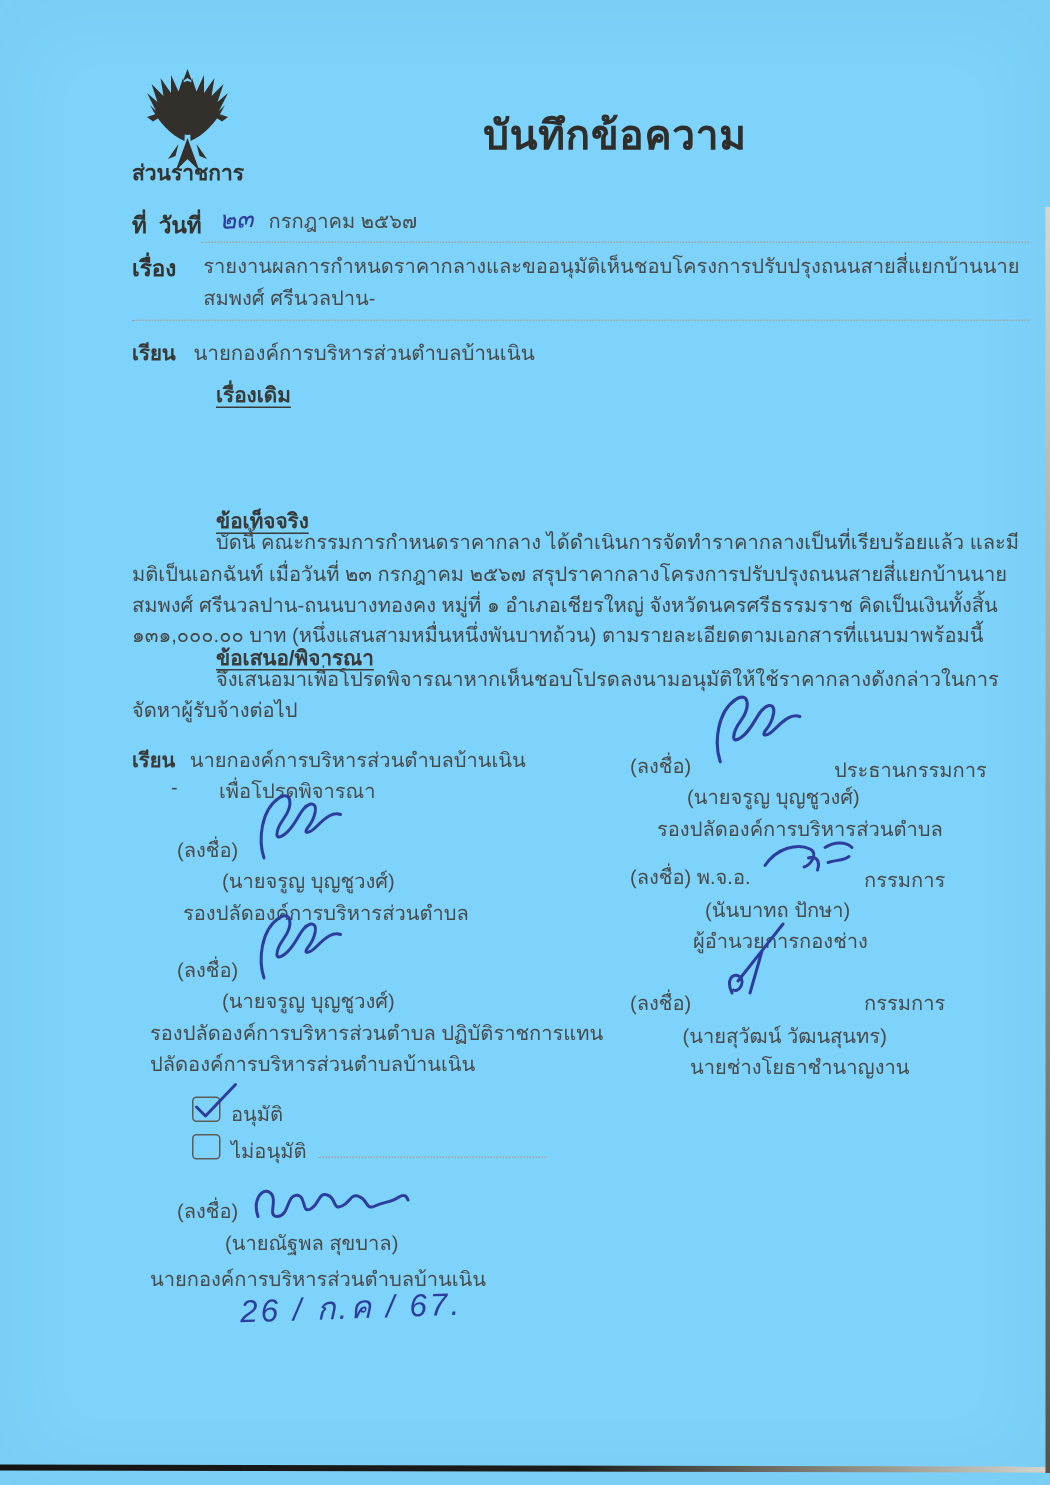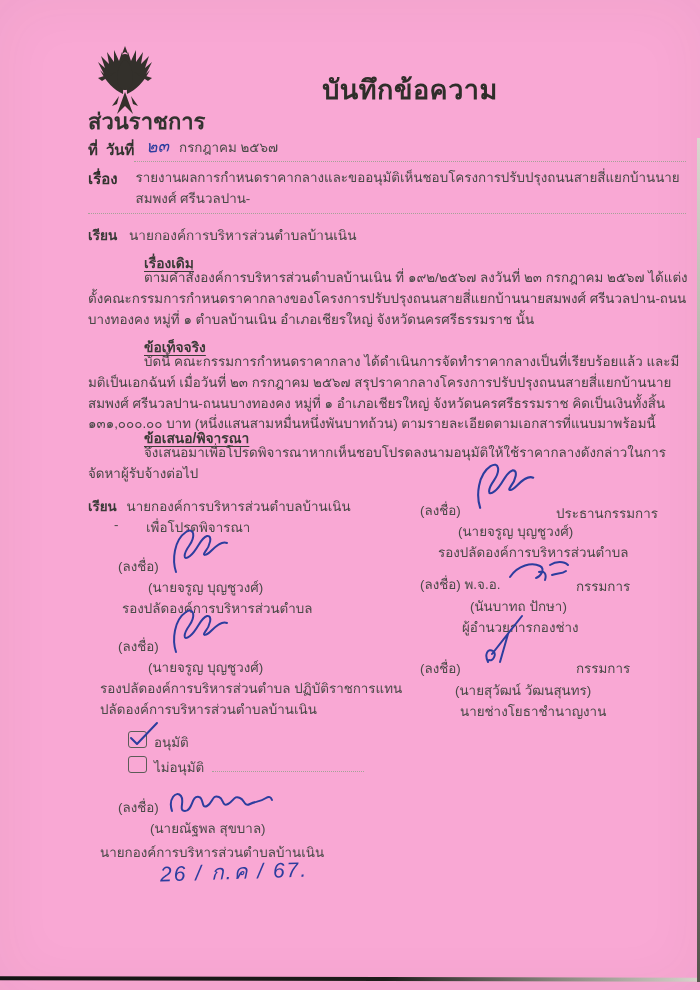--- a/index.html
+++ b/index.html
@@ -1,26 +1,26 @@
 <!DOCTYPE html>
 <html><head>
 <meta charset="utf-8">
 <style>
   html,body{margin:0;padding:0;}
   .page{
     position:relative;width:700px;height:990px;overflow:hidden;
-    background:#f9a8d4;
+    background:#7dd3fc;
     box-shadow:inset 0 0 60px rgba(60,55,40,.05);
     font-family:"Liberation Sans","DejaVu Sans",sans-serif;
     color:#4a4a48;
   }
   .t{position:absolute;white-space:nowrap;}
   .b{font-weight:bold;color:#3a3a38;}
   .lbl{font-weight:bold;color:#33332f;font-size:15px;}
-  .big{font-size:22px;}
+  .big{font-size:14px;}
   .title{font-size:27px;font-weight:bold;color:#2f2e2a;letter-spacing:.5px;}
   .hrow{position:absolute;left:88px;right:14px;display:flex;align-items:flex-end;font-size:13.5px;}
   .fill{flex:1;border-bottom:1.6px dotted #a6a298;padding:0 0 2px 12px;min-height:17px;}
   .pre{white-space:pre;}
   .para{position:absolute;left:88px;width:606px;font-size:13.4px;line-height:20.8px;
         text-indent:56px;color:#474745;margin:0;}
   .sech{font-weight:bold;color:#3a3a36;font-size:13.8px;text-decoration:underline;text-underline-offset:3px;}
   .sm{font-size:13.4px;}
   .hand{color:#2c3d9e;font-size:17px;font-style:italic;display:inline-block;transform:rotate(-4deg);}
   .sig{position:absolute;}
@@ -75,21 +75,20 @@
       <span>รายงานผลการกำหนดราคากลางและขออนุมัติเห็นชอบโครงการปรับปรุงถนนสายสี่แยกบ้านนายสมพงศ์ ศรีนวลปาน-</span><br>
     </span>
   </div>
 
   <div class="t" style="left:88px;top:224px;font-size:13.6px">
     <span class="b">เรียน</span>
     <span style="margin-left:8px">นายกองค์การบริหารส่วนตำบลบ้านเนิน</span>
   </div>
 
   <div class="t sech" style="left:144px;top:252px">เรื่องเดิม</div>
-  <p class="para" style="top:268px">ตามคำสั่งองค์การบริหารส่วนตำบลบ้านเนิน ที่ ๑๙๒/๒๕๖๗ ลงวันที่ ๒๓ กรกฎาคม ๒๕๖๗ ได้แต่งตั้งคณะกรรมการกำหนดราคากลางของโครงการปรับปรุงถนนสายสี่แยกบ้านนายสมพงศ์ ศรีนวลปาน-ถนนบางทองคง หมู่ที่ ๑ ตำบลบ้านเนิน อำเภอเชียรใหญ่ จังหวัดนครศรีธรรมราช นั้น</p>
 
   <div class="t sech" style="left:144px;top:336px">ข้อเท็จจริง</div>
   <p class="para" style="top:352px">บัดนี้ คณะกรรมการกำหนดราคากลาง ได้ดำเนินการจัดทำราคากลางเป็นที่เรียบร้อยแล้ว และมีมติเป็นเอกฉันท์ เมื่อวันที่ ๒๓ กรกฎาคม ๒๕๖๗ สรุปราคากลางโครงการปรับปรุงถนนสายสี่แยกบ้านนายสมพงศ์ ศรีนวลปาน-ถนนบางทองคง หมู่ที่ ๑ อำเภอเชียรใหญ่ จังหวัดนครศรีธรรมราช คิดเป็นเงินทั้งสิ้น ๑๓๑,๐๐๐.๐๐ บาท (หนึ่งแสนสามหมื่นหนึ่งพันบาทถ้วน) ตามรายละเอียดตามเอกสารที่แนบมาพร้อมนี้</p>
 
   <div class="t sech" style="left:144px;top:427px">ข้อเสนอ/พิจารณา</div>
   <p class="para" style="top:443px">จึงเสนอมาเพื่อโปรดพิจารณาหากเห็นชอบโปรดลงนามอนุมัติให้ใช้ราคากลางดังกล่าวในการจัดหาผู้รับจ้างต่อไป</p>
 
   <div class="t sm" style="left:88px;top:496px">
     <span class="b">เรียน</span>
     <span style="margin-left:6px">นายกองค์การบริหารส่วนตำบลบ้านเนิน</span>

